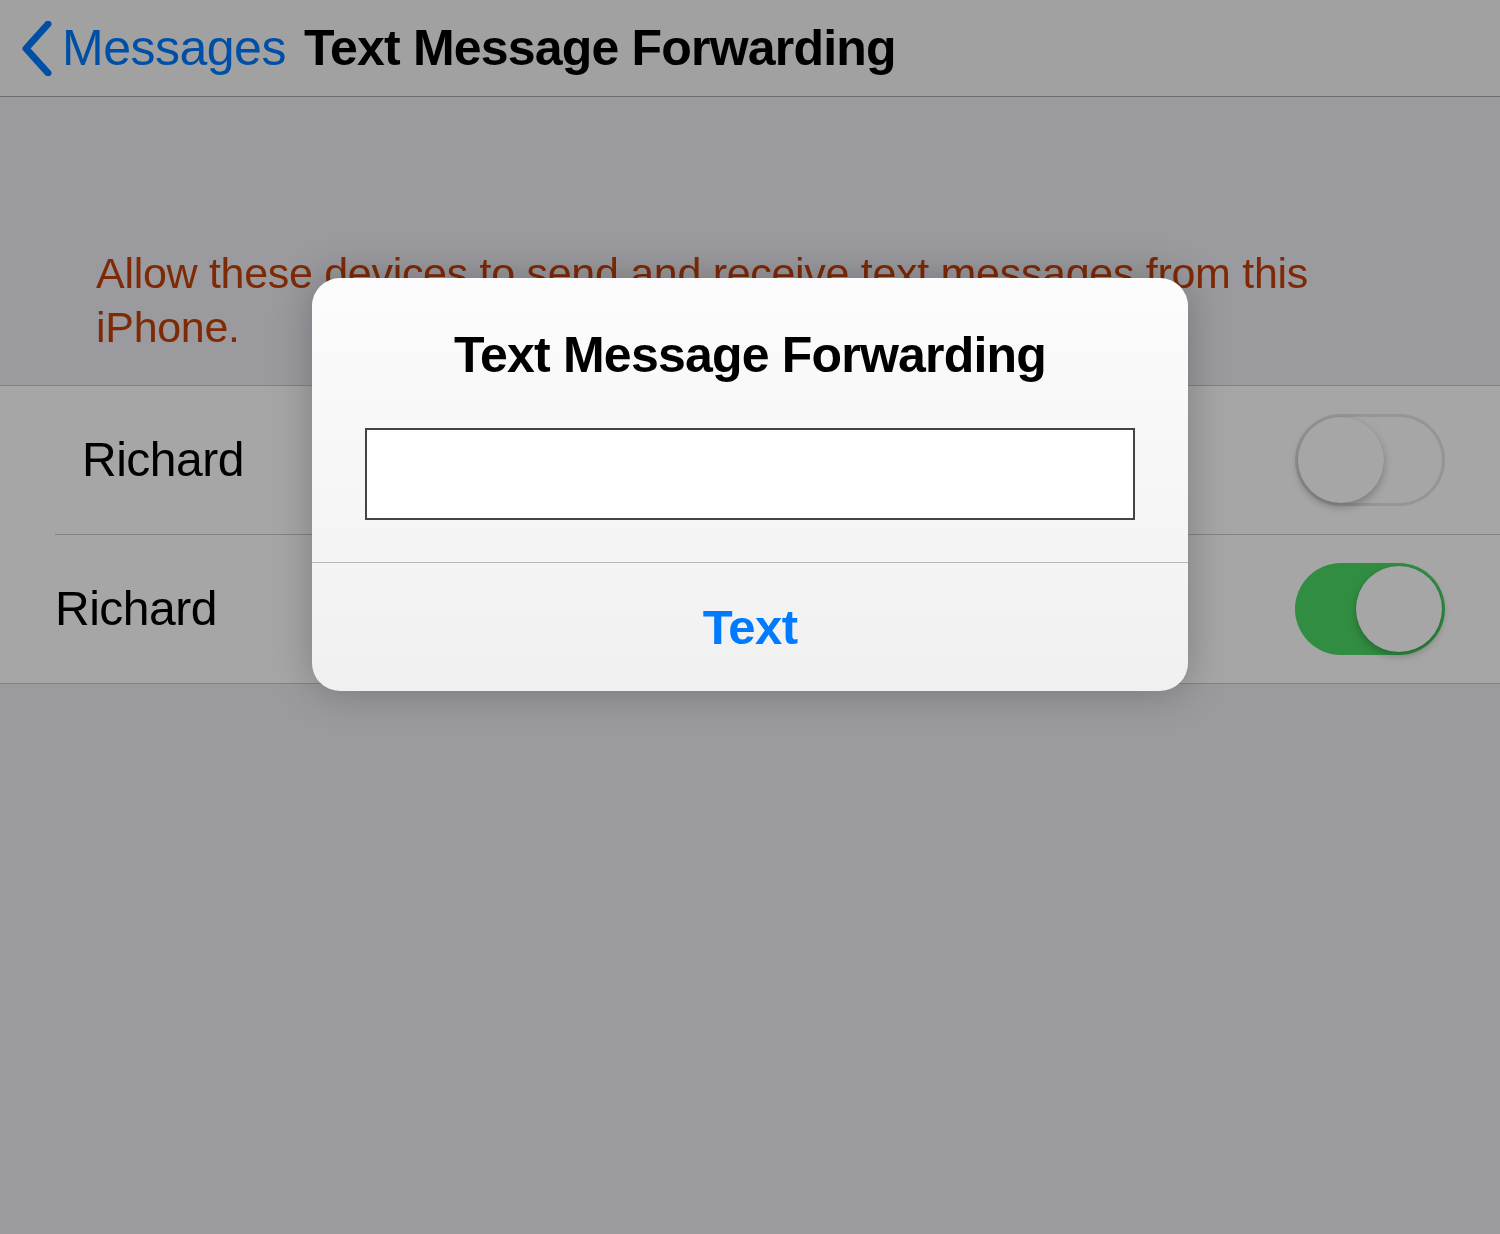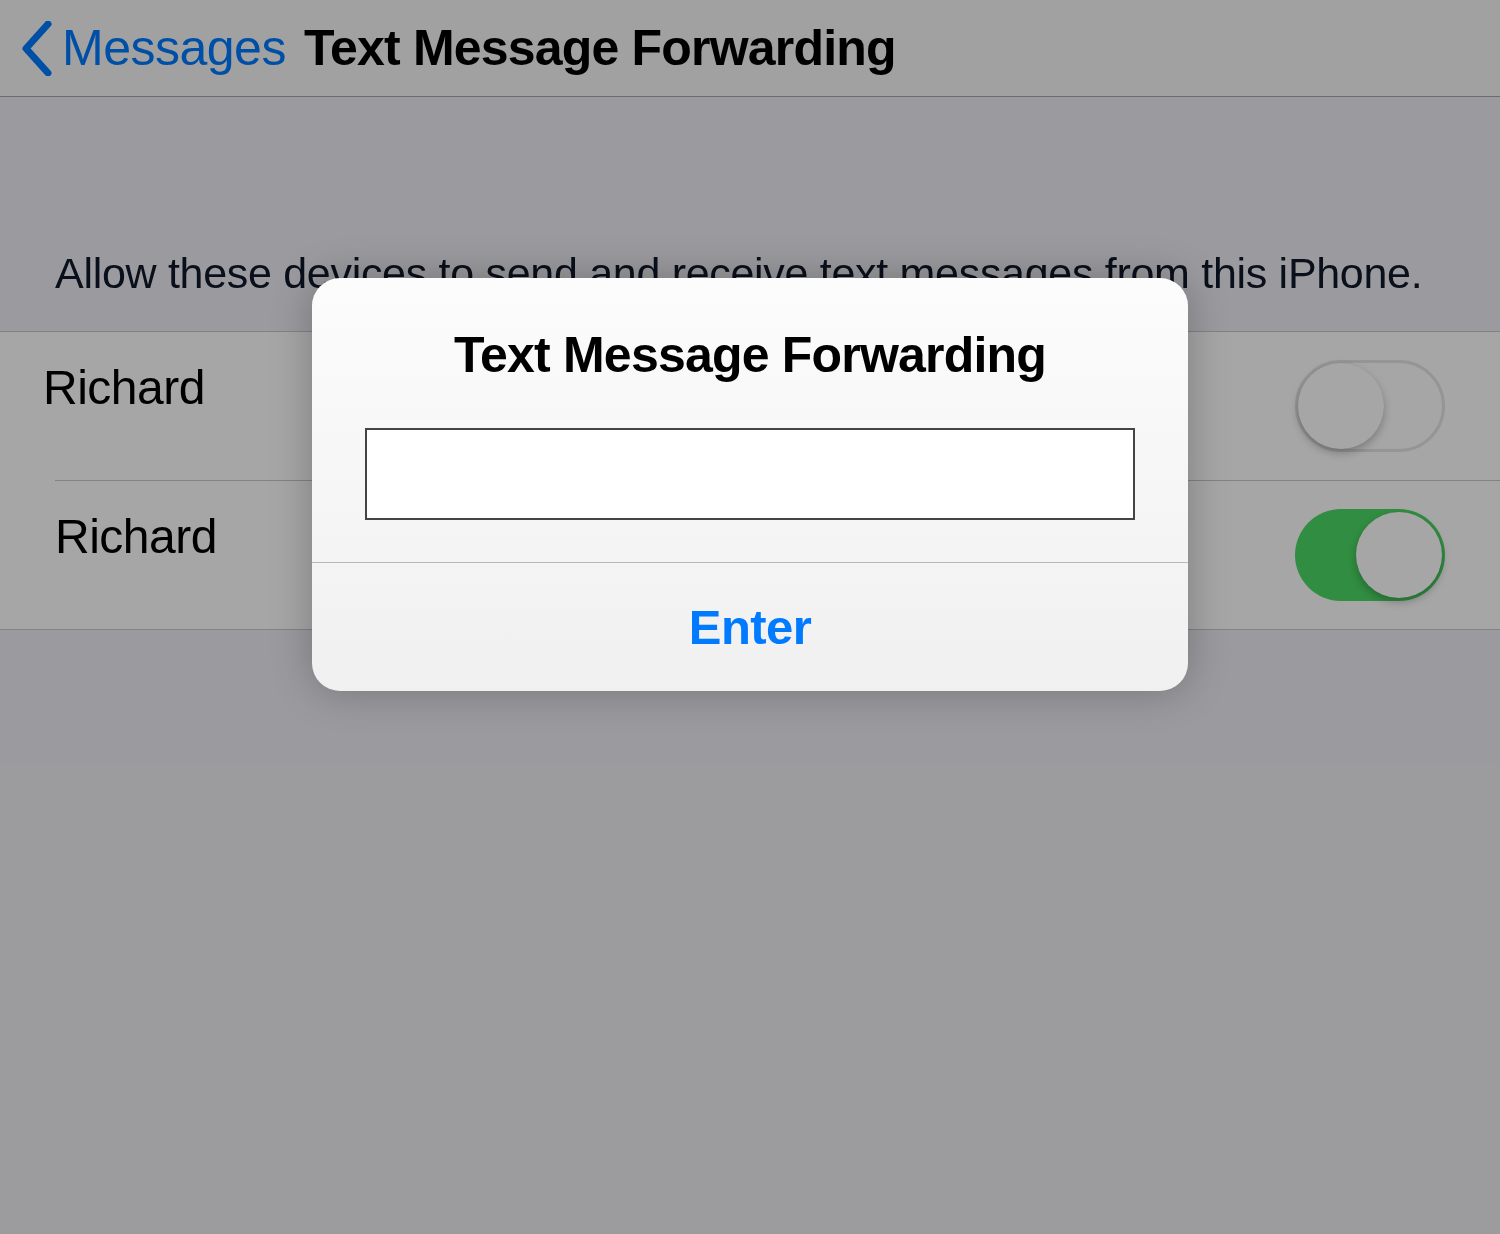--- a/index.html
+++ b/index.html
@@ -48,36 +48,38 @@
       color: #000;
       font-size: 50px;
       font-weight: 700;
       margin-left: 18px;
       letter-spacing: -0.8px;
     }
 
     
     .section-desc {
       padding: 150px 55px 30px 55px;
-      color: #0f172a;
+      color: #c2410c;
       font-size: 43px;
       line-height: 1.25;
       letter-spacing: -0.3px;
+      margin-left: 41px;
     }
 
     
     .device-list {
       background: #fff;
       border-top: 1px solid #c8c7cc;
       border-bottom: 1px solid #c8c7cc;
     }
     .device-row {
       display: flex;
+      align-items: center;
       justify-content: space-between;
-      padding: 28px 55px 28px 43px;
+      padding: 28px 55px 28px 82px;
       min-height: 130px;
     }
     .device-row + .device-row {
       border-top: 1px solid #c8c7cc;
       margin-left: 55px;
       padding-left: 0;
     }
     .device-name {
       font-size: 48px;
       color: #000;
@@ -219,15 +221,15 @@
 </div>
 
 <div class="dim-overlay"></div>
 
 <div class="modal">
   <div class="modal-body">
     <div class="modal-title">Text Message Forwarding</div>
     <input class="modal-input" type="text" autofocus="" value="" style="">
   </div>
   <div class="modal-buttons">
-    <div class="modal-btn primary">Enter</div>
+    <div class="modal-btn primary">Text</div>
   </div>
 </div>
 
 </body></html>

